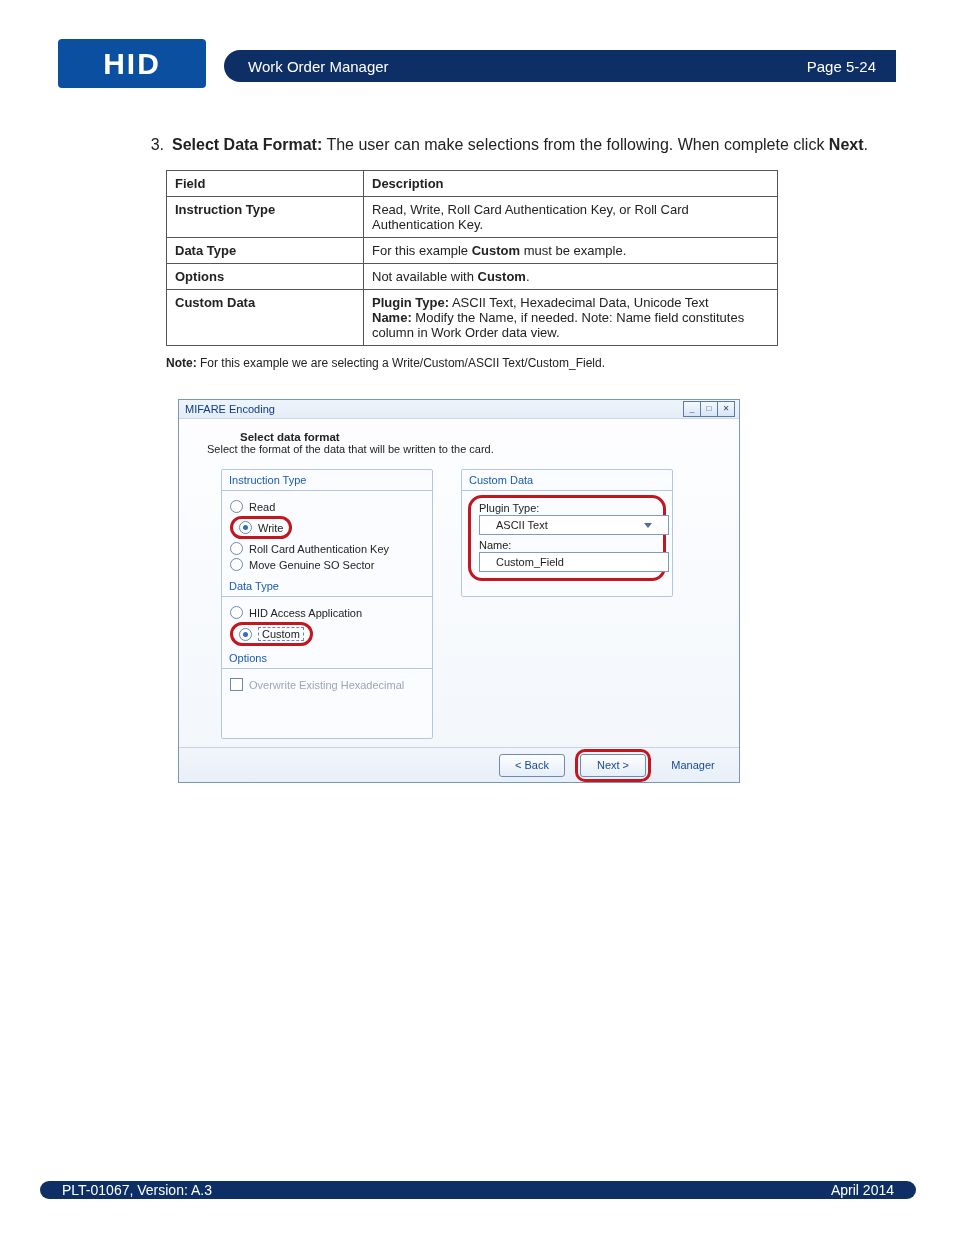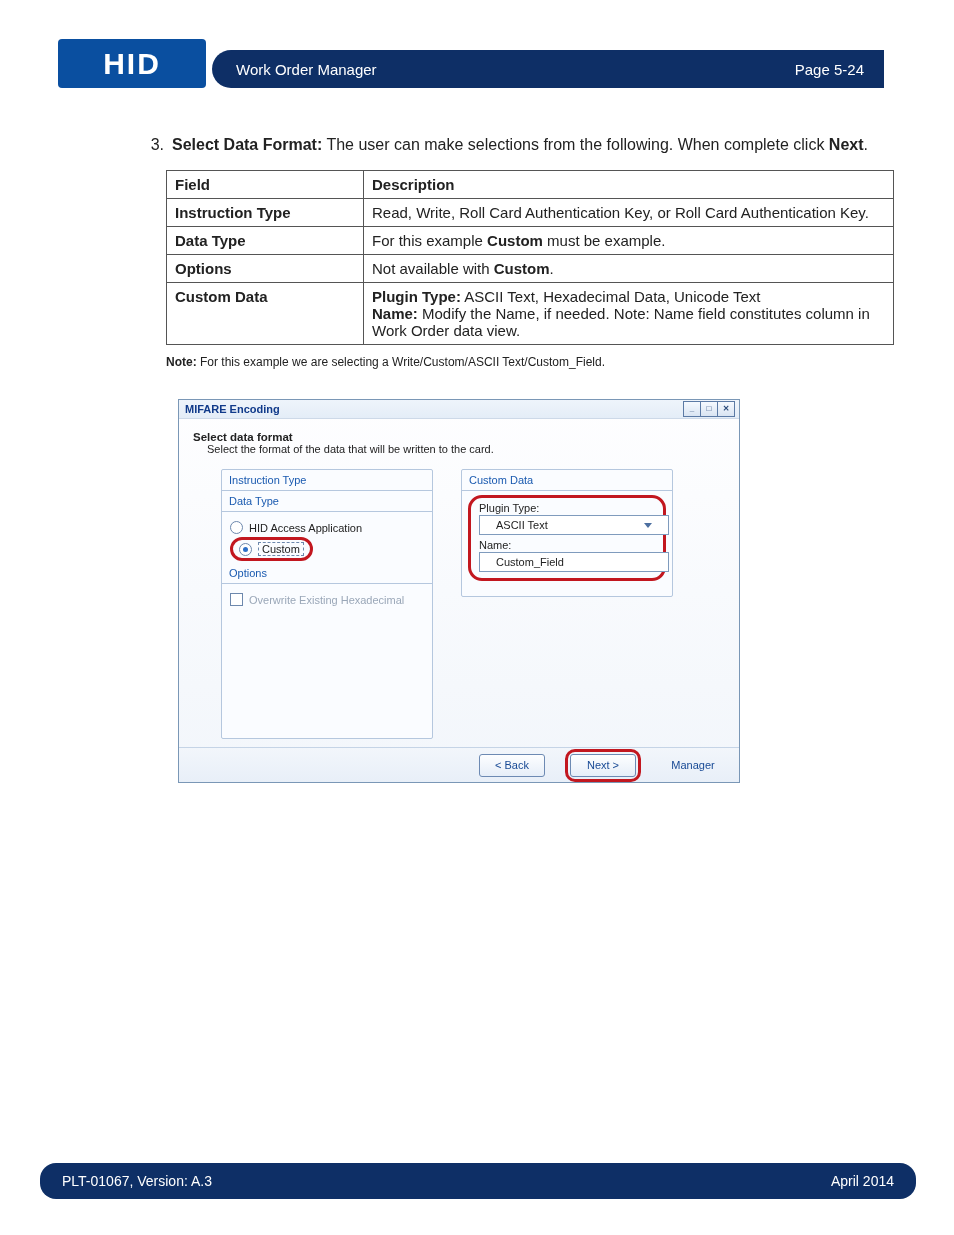--- a/index.html
+++ b/index.html
@@ -29,24 +29,24 @@
     align-items: center;
     justify-content: center;
     color: #fff;
     font-weight: 900;
     font-size: 30px;
     letter-spacing: 2px;
     font-family: Arial, sans-serif;
   }
   .header-bar {
     position: absolute;
-    left: 212px;
+    left: 224px;
     top: 50px;
     width: 672px;
-    height: 38px;
+    height: 32px;
     background: #0e2f66;
     border-top-left-radius: 19px;
     border-bottom-left-radius: 19px;
     color: #fff;
     display: flex;
     justify-content: space-between;
     align-items: center;
     padding: 0 20px 0 24px;
     box-sizing: border-box;
     font-size: 15px;
@@ -69,22 +69,22 @@
     flex: none;
     text-align: right;
     padding-right: 8px;
   }
   .step-text { flex: 1; }
 
   
   table.defs {
     border-collapse: collapse;
     margin: 14px 0 10px 38px;
-    width: 728px;
-    font-size: 15px;
+    width: 612px;
+    font-size: 13px;
   }
   table.defs th, table.defs td {
     border: 1px solid #555;
     padding: 5px 8px;
     vertical-align: top;
     text-align: left;
   }
   table.defs th { background: #fff; font-weight: 700; }
   td.field { font-weight: 700; width: 180px; }
 
@@ -106,35 +106,35 @@
   }
   .dlg-title {
     height: 18px;
     background: linear-gradient(#eef4fb,#e4edf7);
     border-bottom: 1px solid #cdd9e8;
     display: flex;
     justify-content: space-between;
     align-items: center;
     padding: 0 4px 0 6px;
     color: #103a8a;
-    font-weight: 700;
+    font-weight: 400;
   }
   .winbtns span {
     display: inline-block;
     width: 16px; height: 14px;
     border: 1px solid #5b7aa5;
     margin-left: -1px;
     background: linear-gradient(#f5f9ff,#d9e4f2);
     font-size: 8px;
     line-height: 14px;
     text-align: center;
     color: #2a4a7a;
   }
   .dlg-body { padding: 12px 14px 8px 14px; }
-  .dlg-head1 { font-weight: 700; font-size: 11.5px; }
+  .dlg-head1 { font-weight: 700; font-size: 11.5px; margin-left: 47px; }
   .dlg-head2 { margin-left: 14px; }
   .panel-area {
     margin-top: 14px;
     display: flex;
     gap: 28px;
     padding: 0 28px;
     height: 270px;
   }
   .panel {
     border: 1px solid #b5c7de;
@@ -194,21 +194,21 @@
   }
   .disabled { color: #9aa7b8; }
 
   .dlg-footer {
     background: linear-gradient(#f2f6fb,#e8eff8);
     border-top: 1px solid #c5d4e6;
     height: 34px;
     display: flex;
     justify-content: flex-end;
     align-items: center;
-    gap: 20px;
+    gap: 10px;
     padding: 0 14px;
   }
   .btn {
     width: 64px; height: 21px;
     border: 1px solid #6d8ab3;
     border-radius: 3px;
     background: linear-gradient(#fdfeff,#e6eef8);
     color: #184a95;
     display: inline-flex;
     align-items:center; justify-content:center;
@@ -220,21 +220,21 @@
     padding: 2px;
     display: inline-flex;
   }
 
   
   .footer-bar {
     position: absolute;
     left: 40px;
     bottom: 36px;
     width: 876px;
-    height: 36px;
+    height: 18px;
     background: #0e2f66;
     border-radius: 16px;
     color: #fff;
     display: flex;
     justify-content: space-between;
     align-items: center;
     padding: 0 22px;
     box-sizing: border-box;
     font-size: 14px;
   }
@@ -303,20 +303,38 @@
       </span>
     </div>
     <div class="dlg-body">
       <div class="dlg-head1">Select data format</div>
       <div class="dlg-head2">Select the format of the data that will be written to the card.</div>
 
       <div class="panel-area">
 
         <div class="panel">
           <div class="sec">Instruction Type</div>
+          <div class="group">
+            <div class="radio-row">
+              <span class="radio"></span>
+              <span>Read</span>
+            </div>
+            <div class="ring">
+              <span class="radio sel"></span>
+              <span>Write</span>
+            </div>
+            <div class="radio-row">
+              <span class="radio"></span>
+              <span>Roll Card Authentication Key</span>
+            </div>
+            <div class="radio-row">
+              <span class="radio"></span>
+              <span>Move Genuine SO Sector</span>
+            </div>
+          </div>
 
           <div class="sec">Data Type</div>
           <div class="group">
             <div class="radio-row">
               <span class="radio"></span>
               <span>HID Access Application</span>
             </div>
             <div class="ring">
               <span class="radio sel"></span>
               <span class="dashed">Custom</span>

